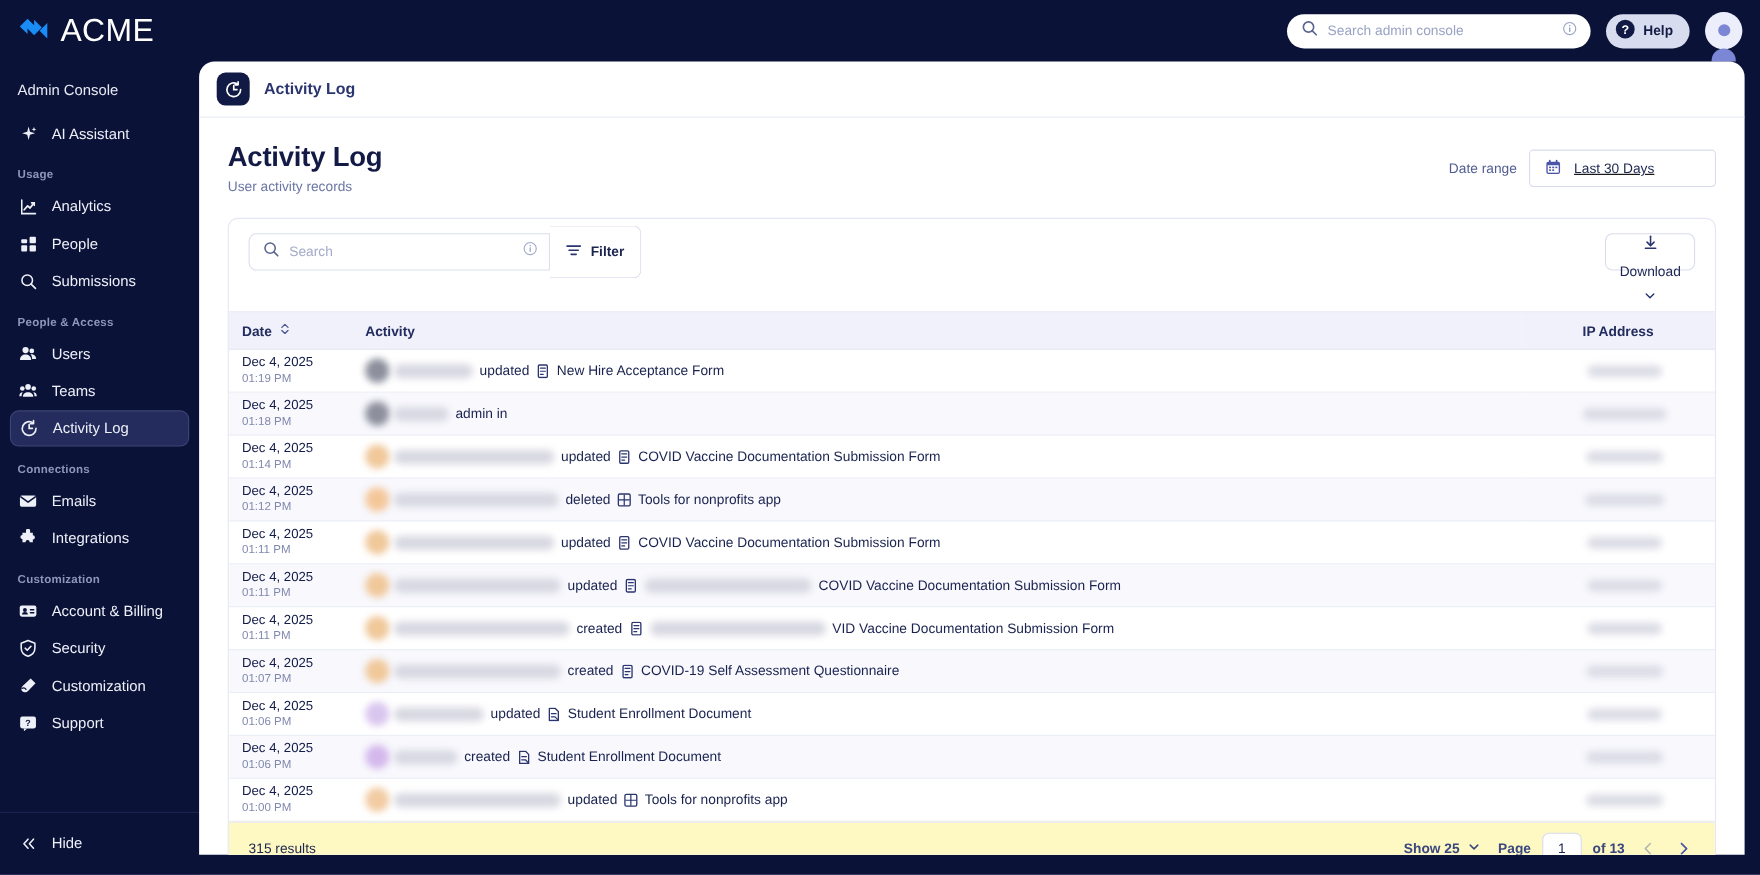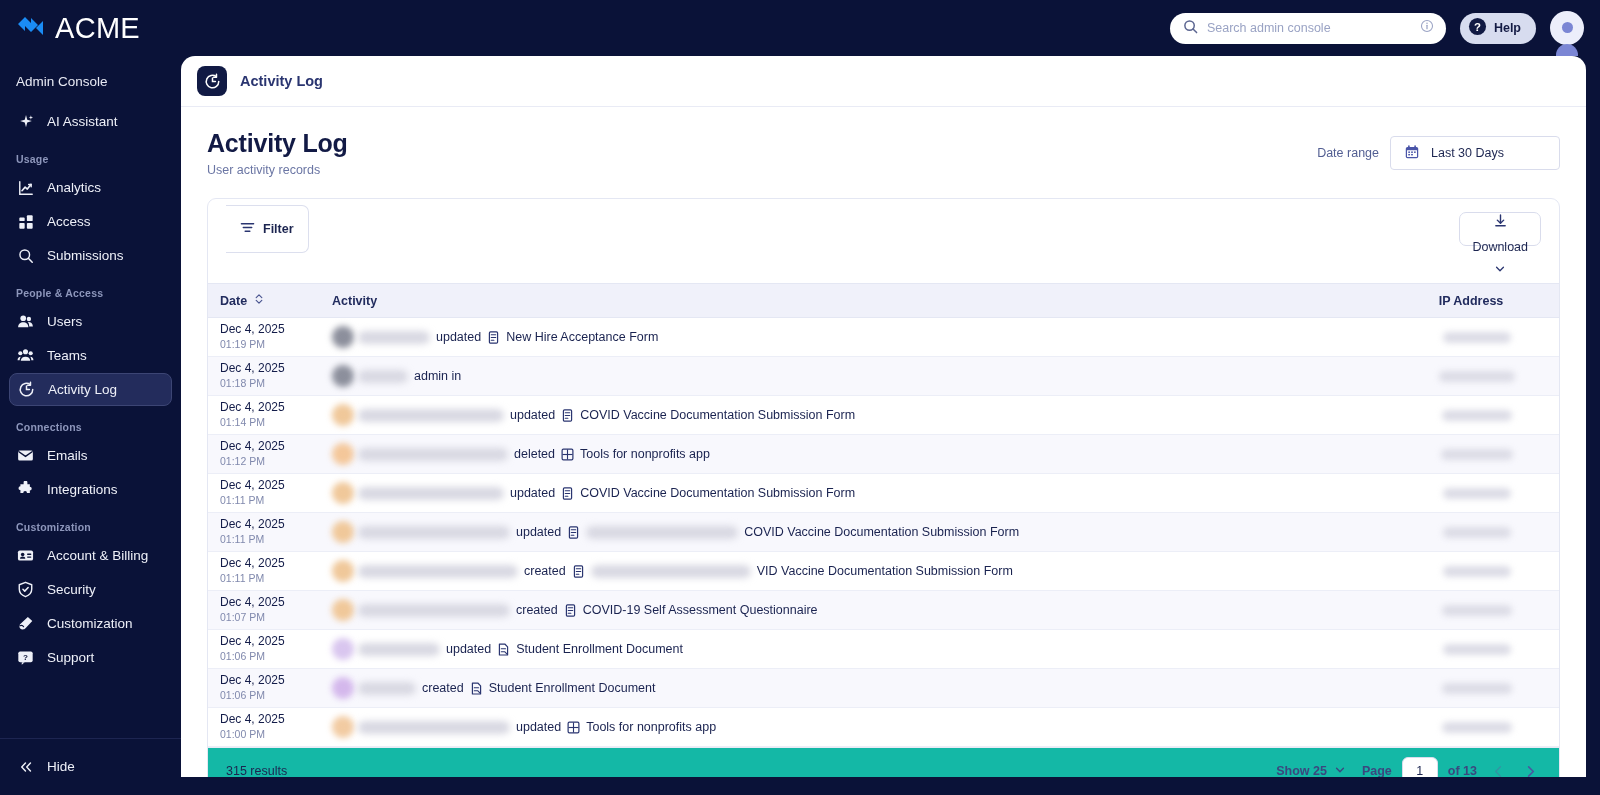--- a/index.html
+++ b/index.html
@@ -82,21 +82,21 @@
   .panel-head-title { font-size: 14.5px; color: #2a3570; font-weight: 600; }
 
   .content { padding: 22px 26px 0 26px; }
   .title-row { display: flex; align-items: flex-start; }
   .page-title { font-size: 25px; color: #121a45; font-weight: 700; letter-spacing: -0.2px; }
   .page-sub { font-size: 12.5px; color: #6b76a4; margin-top: 5px; }
   .daterange-wrap { margin-left: auto; display: flex; align-items: center; gap: 11px; padding-top: 7px; }
   .daterange-label { font-size: 12.5px; color: #525e92; }
   .daterange-btn {
     width: 170px; height: 34px; border: 1px solid #d9dcec; border-radius: 4px;
-    display: flex; align-items: center; gap: 11px; padding: 0 13px; cursor: pointer; background:#fff;
+    display: flex; align-items: center; gap: 11px; padding: 0 13px; cursor: pointer; background:#fff;text-decoration:underline;
   }
   .daterange-btn span { font-size: 12.5px; color: #1c2550; }
 
   
   .card {
     margin-top: 21px; border: 1px solid #e4e7f3; border-radius: 9px; overflow: hidden; background: #fff;
   }
   .toolbar { height: 59px; display: flex; align-items: center; padding: 0 18px; }
   .searchbox {
     width: 274px; height: 34px; border: 1px solid #dcdfee; border-radius: 7px 0 0 7px;
@@ -134,21 +134,21 @@
   .cell-act { display: flex; align-items: center; gap: 0; padding-left: 0; }
   .row-avatar { width: 22px; height: 22px; border-radius: 50%; flex: 0 0 22px; filter: blur(3.2px); }
   .blur-pill { height: 13px; border-radius: 7px; background: #d8d8e2; filter: blur(3.6px); margin-left: 4px; }
   .act-verb { font-size: 12.5px; color: #1a2350; margin: 0 6px; white-space: nowrap; }
   .act-ico { width: 13px; height: 13px; flex: 0 0 13px; display: flex; align-items: center; justify-content: center; }
   .act-name { font-size: 12.5px; color: #1a2350; margin-left: 6px; white-space: nowrap; }
   .ip-blur { height: 11px; border-radius: 6px; background: #dcdce6; filter: blur(3.4px); margin: 0 auto; }
 
   .tfoot {
     height: 47px; display: flex; align-items: center; padding: 0 18px; border-top: 1px solid #e9ebf5;
-    background: #14b8a6;
+    background: #fef9c3;
   }
   .results { font-size: 12.5px; color: #1c2550; }
   .pager { margin-left: auto; display: flex; align-items: center; gap: 10px; }
   .show-sel { display: flex; align-items: center; gap: 7px; cursor: pointer; }
   .show-sel span { font-size: 12.5px; color: #3b477f; font-weight: 600; }
   .page-lbl { font-size: 12.5px; color: #3b477f; font-weight: 600; margin-left: 6px; }
   .page-input {
     width: 36px; height: 29px; border: 1px solid #d9dcec; border-radius: 6px; text-align: center;
     font-size: 12.5px; color: #1c2550; font-family: "Liberation Sans", sans-serif; outline: none;
   }
@@ -233,21 +233,21 @@
     </div>
     <div class="sb-item">
       <span class="sb-ico">
         <svg width="16" height="16" viewBox="0 0 18 18">
             <rect x="1.5" y="4" width="6" height="4" rx="1" fill="#eef0f8"></rect>
             <rect x="10" y="1.5" width="6.5" height="6.5" rx="1" fill="#eef0f8"></rect>
             <rect x="1.5" y="10" width="6" height="6.5" rx="1" fill="#eef0f8"></rect>
             <rect x="10" y="10" width="6.5" height="6.5" rx="1" fill="#eef0f8"></rect>
           </svg>
       </span>
-      <span class="lbl">Access</span>
+      <span class="lbl">People</span>
     </div>
     <div class="sb-item">
       <span class="sb-ico">
         <svg width="16" height="16" viewBox="0 0 18 18">
             <circle cx="7.6" cy="7.6" r="5.4" fill="none" stroke="#eef0f8" stroke-width="1.6"></circle>
             <line x1="11.6" y1="11.6" x2="16" y2="16" stroke="#eef0f8" stroke-width="1.7" stroke-linecap="round"></line>
           </svg>
       </span>
       <span class="lbl">Submissions</span>
     </div>
@@ -394,20 +394,36 @@
                   <rect x="8" y="11.2" width="2" height="1.6" fill="#4a55a8"></rect>
                 </svg>
             </span>
             <span>Last 30 Days</span>
           </div>
         </div>
       </div>
 
       <div class="card">
         <div class="toolbar">
+          <div class="searchbox">
+            <span>
+              <svg width="15" height="15" viewBox="0 0 16 16">
+                  <circle cx="7" cy="7" r="5" fill="none" stroke="#5b6590" stroke-width="1.5"></circle>
+                  <line x1="10.7" y1="10.7" x2="14.4" y2="14.4" stroke="#5b6590" stroke-width="1.6" stroke-linecap="round"></line>
+                </svg>
+            </span>
+            <input placeholder="Search" style="">
+            <span>
+              <svg width="14" height="14" viewBox="0 0 16 16">
+                  <circle cx="8" cy="8" r="6.3" fill="none" stroke="#a3abc9" stroke-width="1.2"></circle>
+                  <circle cx="8" cy="4.9" r="0.85" fill="#a3abc9"></circle>
+                  <rect x="7.3" y="6.6" width="1.4" height="5" rx="0.6" fill="#a3abc9"></rect>
+                </svg>
+            </span>
+          </div>
           <div class="filter-btn">
             <span>
               <svg width="15" height="15" viewBox="0 0 16 16">
                   <line x1="1.5" y1="4" x2="14.5" y2="4" stroke="#2a3570" stroke-width="1.5" stroke-linecap="round"></line>
                   <line x1="3.5" y1="8" x2="12.5" y2="8" stroke="#2a3570" stroke-width="1.5" stroke-linecap="round"></line>
                   <line x1="5.5" y1="12" x2="10.5" y2="12" stroke="#2a3570" stroke-width="1.5" stroke-linecap="round"></line>
                 </svg>
             </span>
             <span>Filter</span>
           </div>

